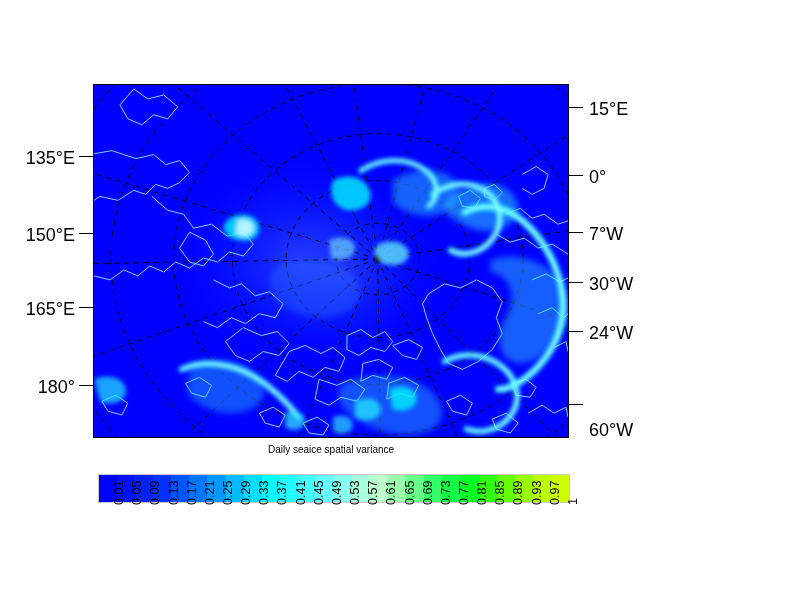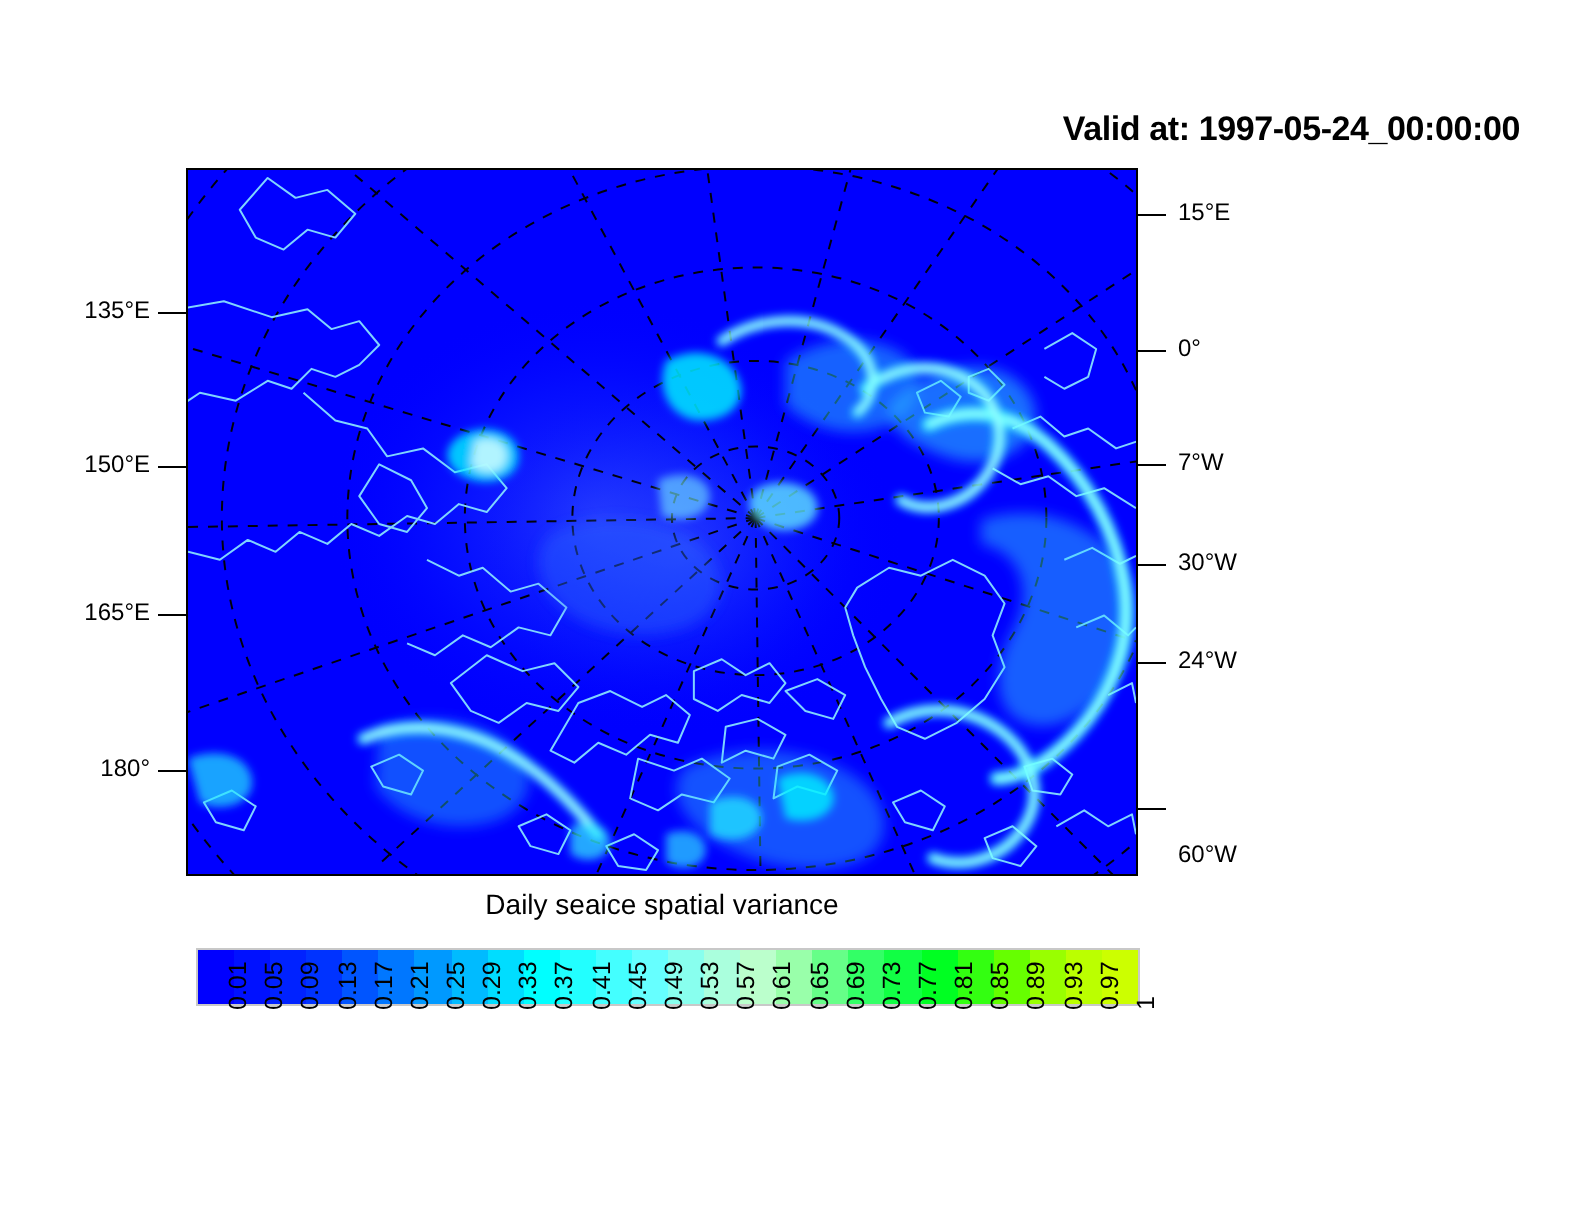--- a/index.html
+++ b/index.html
@@ -49,35 +49,35 @@
   #map-svg { display: block; width: 100%; height: 100%; }
 
   
   .tick-mark {
     position: absolute;
     height: 1px;
     background: #000000;
   }
   .tick-label {
     position: absolute;
-    font-size: 12px;
+    font-size: 18px;
     color: #000000;
     white-space: nowrap;
   }
   .tick-label.left  { text-align: right; }
   .tick-label.right { text-align: left; }
 
   
   #caption {
     position: absolute;
     left: 93px;
     top: 444px;
     width: 476px;
     text-align: center;
-    font-size: 14px;
+    font-size: 10px;
     color: #000000;
   }
 
   
   #colorbar-wrap {
     position: absolute;
     left: 98px;
     top: 474px;
     width: 472px;
     height: 29px;
@@ -107,21 +107,20 @@
     transform: rotate(-90deg);
     transform-origin: left top;
     white-space: nowrap;
   }
 </style>
 </head>
 <body>
 
 <div id="figure">
 
-  <div id="title">Valid at: 1997-05-24_00:00:00</div>
 
   <div id="map-panel">
     <svg id="map-svg" viewBox="0 0 476 354" preserveAspectRatio="none">
       <defs>
         <radialGradient id="halo" cx="0.5" cy="0.5" r="0.5">
           <stop offset="0%" stop-color="#4466ff" stop-opacity="0.55"></stop>
           <stop offset="60%" stop-color="#1133ff" stop-opacity="0.25"></stop>
           <stop offset="100%" stop-color="#0000ff" stop-opacity="0"></stop>
         </radialGradient>
         <filter id="soft" x="-30%" y="-30%" width="160%" height="160%">

